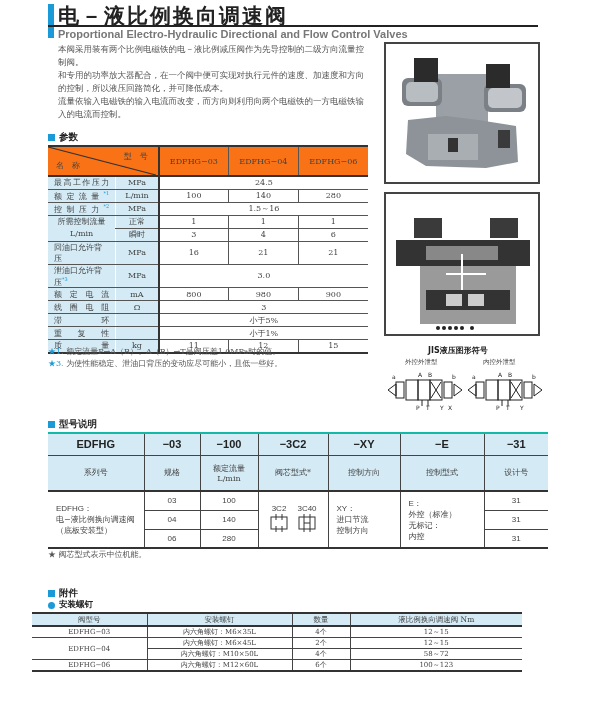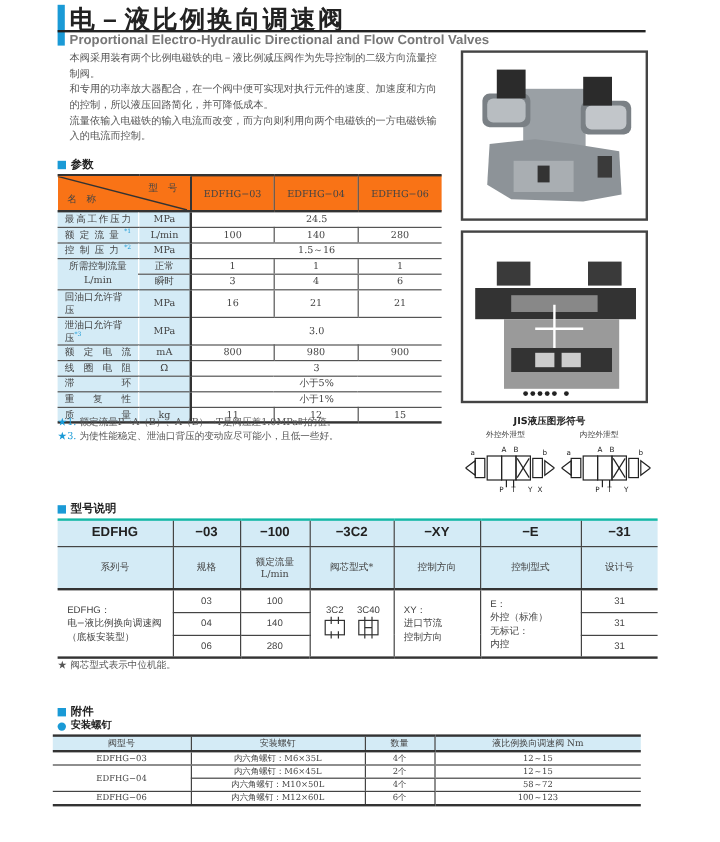--- a/index.html
+++ b/index.html
@@ -371,21 +371,21 @@
 
 <div class="abs sec-head" style="left:48px; top:587px;">
   <span class="sq"></span>
   <span>附件</span>
 </div>
 <div class="abs sub-head" style="left:48px; top:599px;">
   <span class="dot"></span>
   <span>安装螺钉</span>
 </div>
 
-<table class="abs bolt" style="left:44px; top:612px; width:490px;">
+<table class="abs bolt" style="left:32px; top:612px; width:490px;">
   <colgroup>
       <col style="width:115px">
       <col style="width:145px">
       <col style="width:58px">
       <col style="width:172px">
     </colgroup>
   <thead>
     <tr>
       <td>阀型号</td>
       <td>安装螺钉</td>

